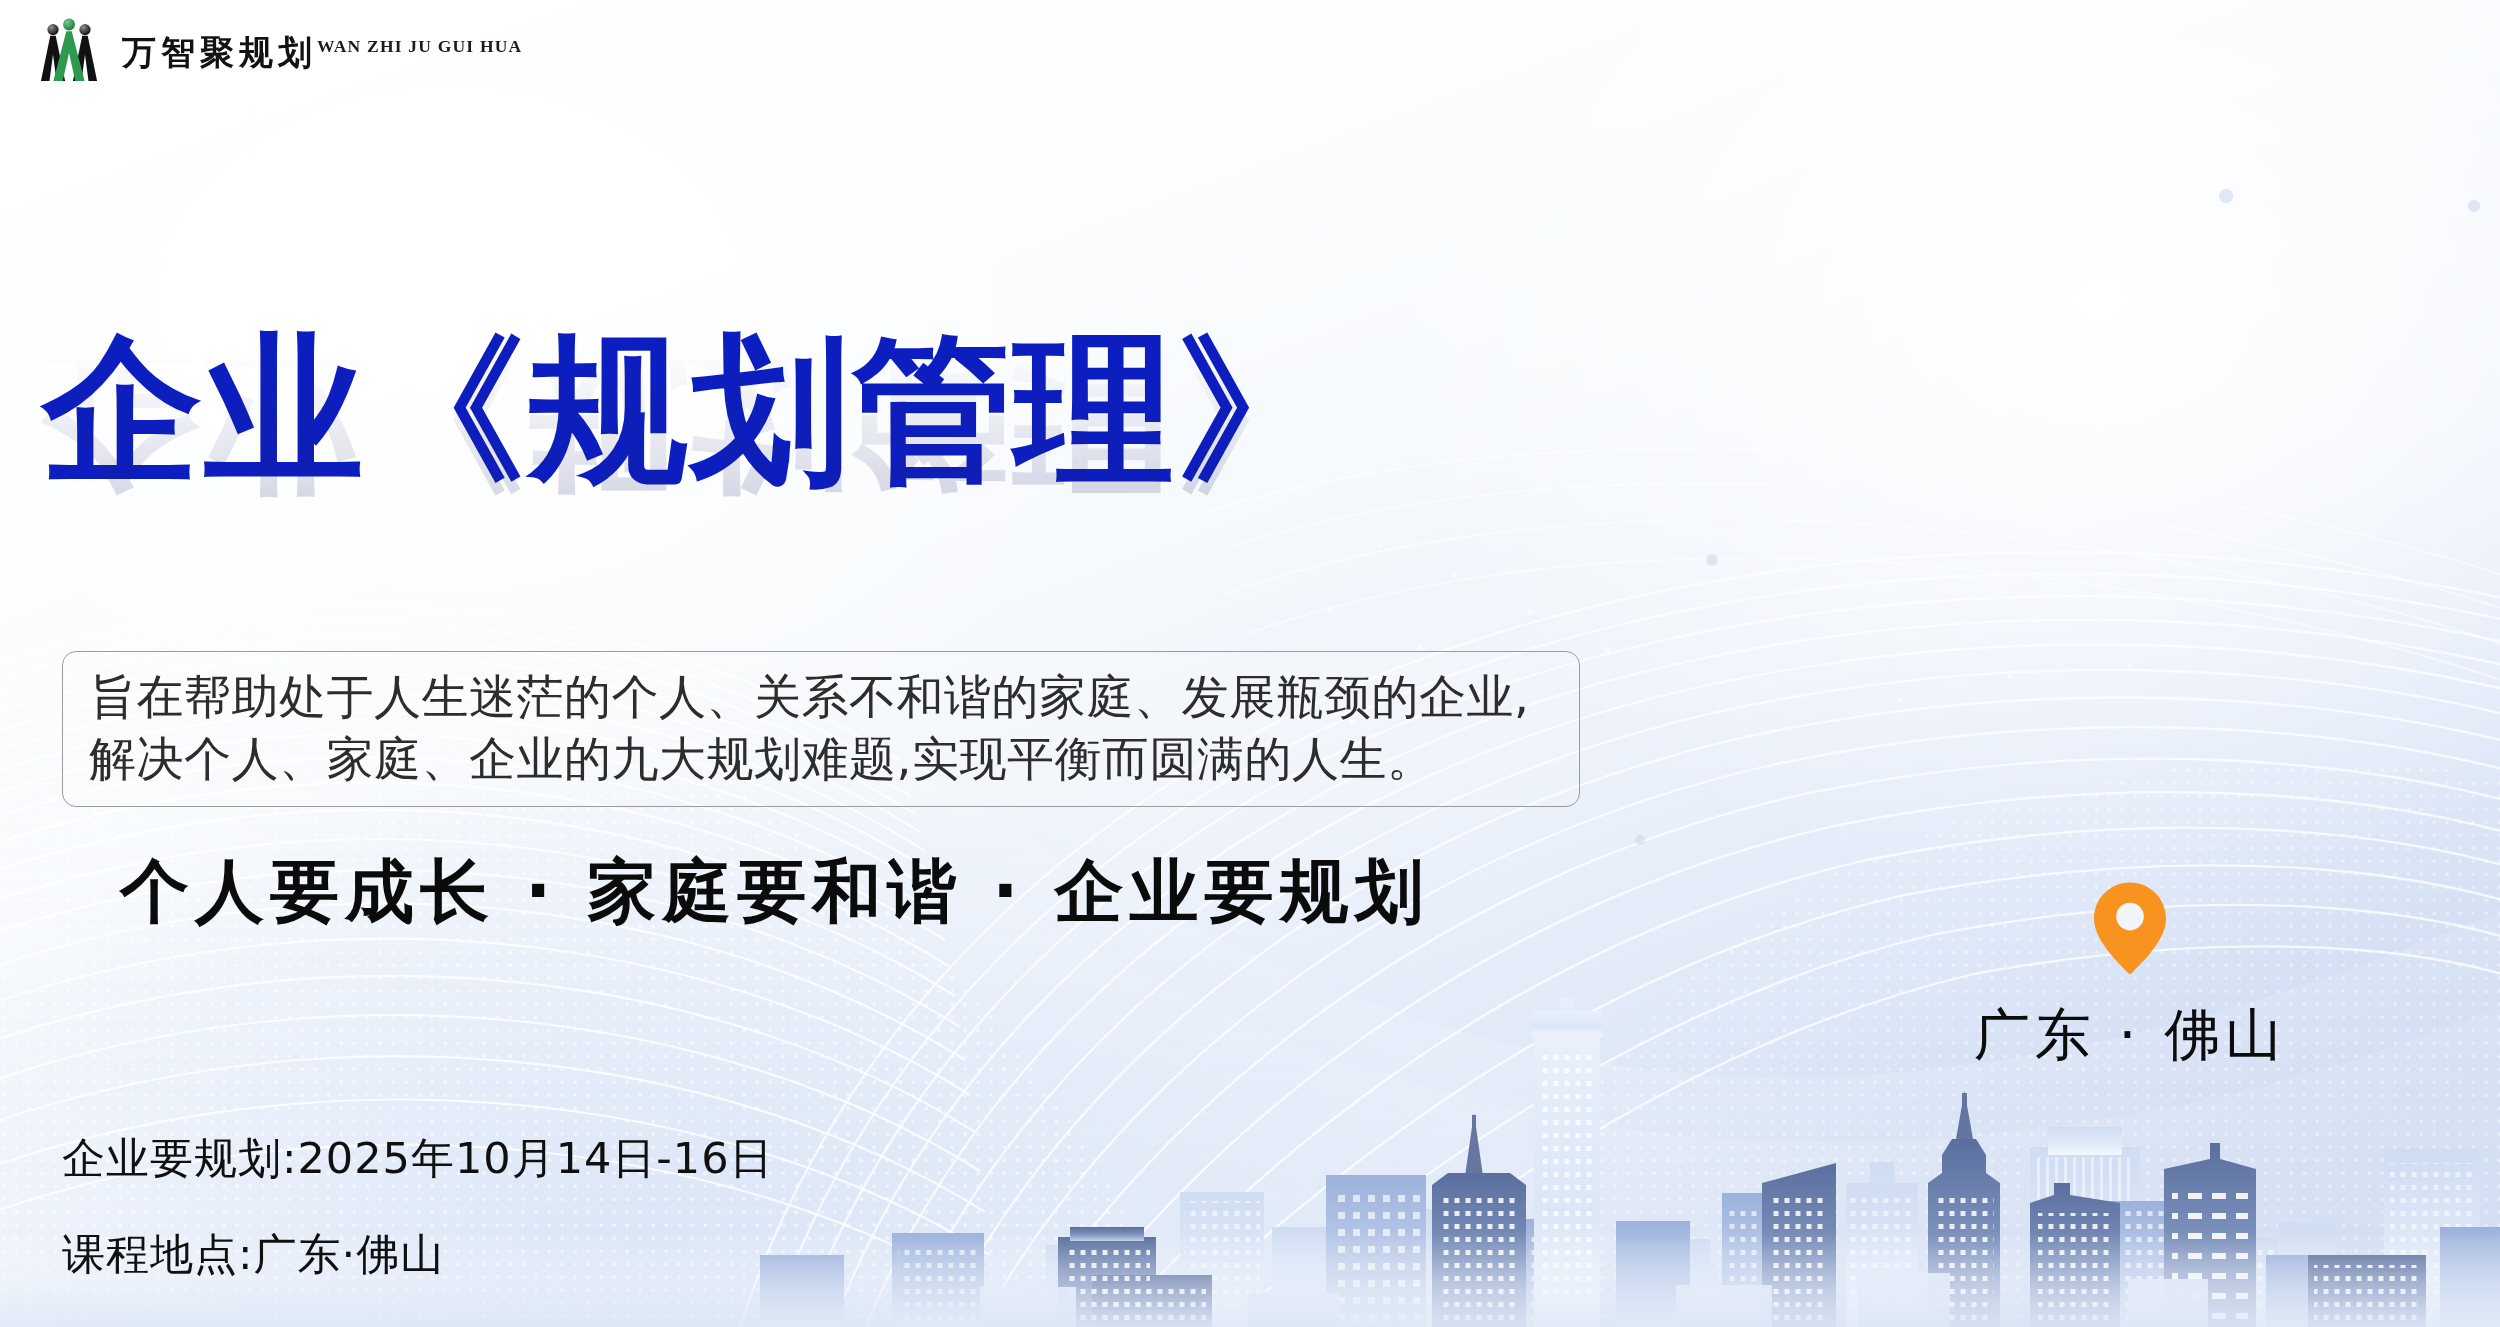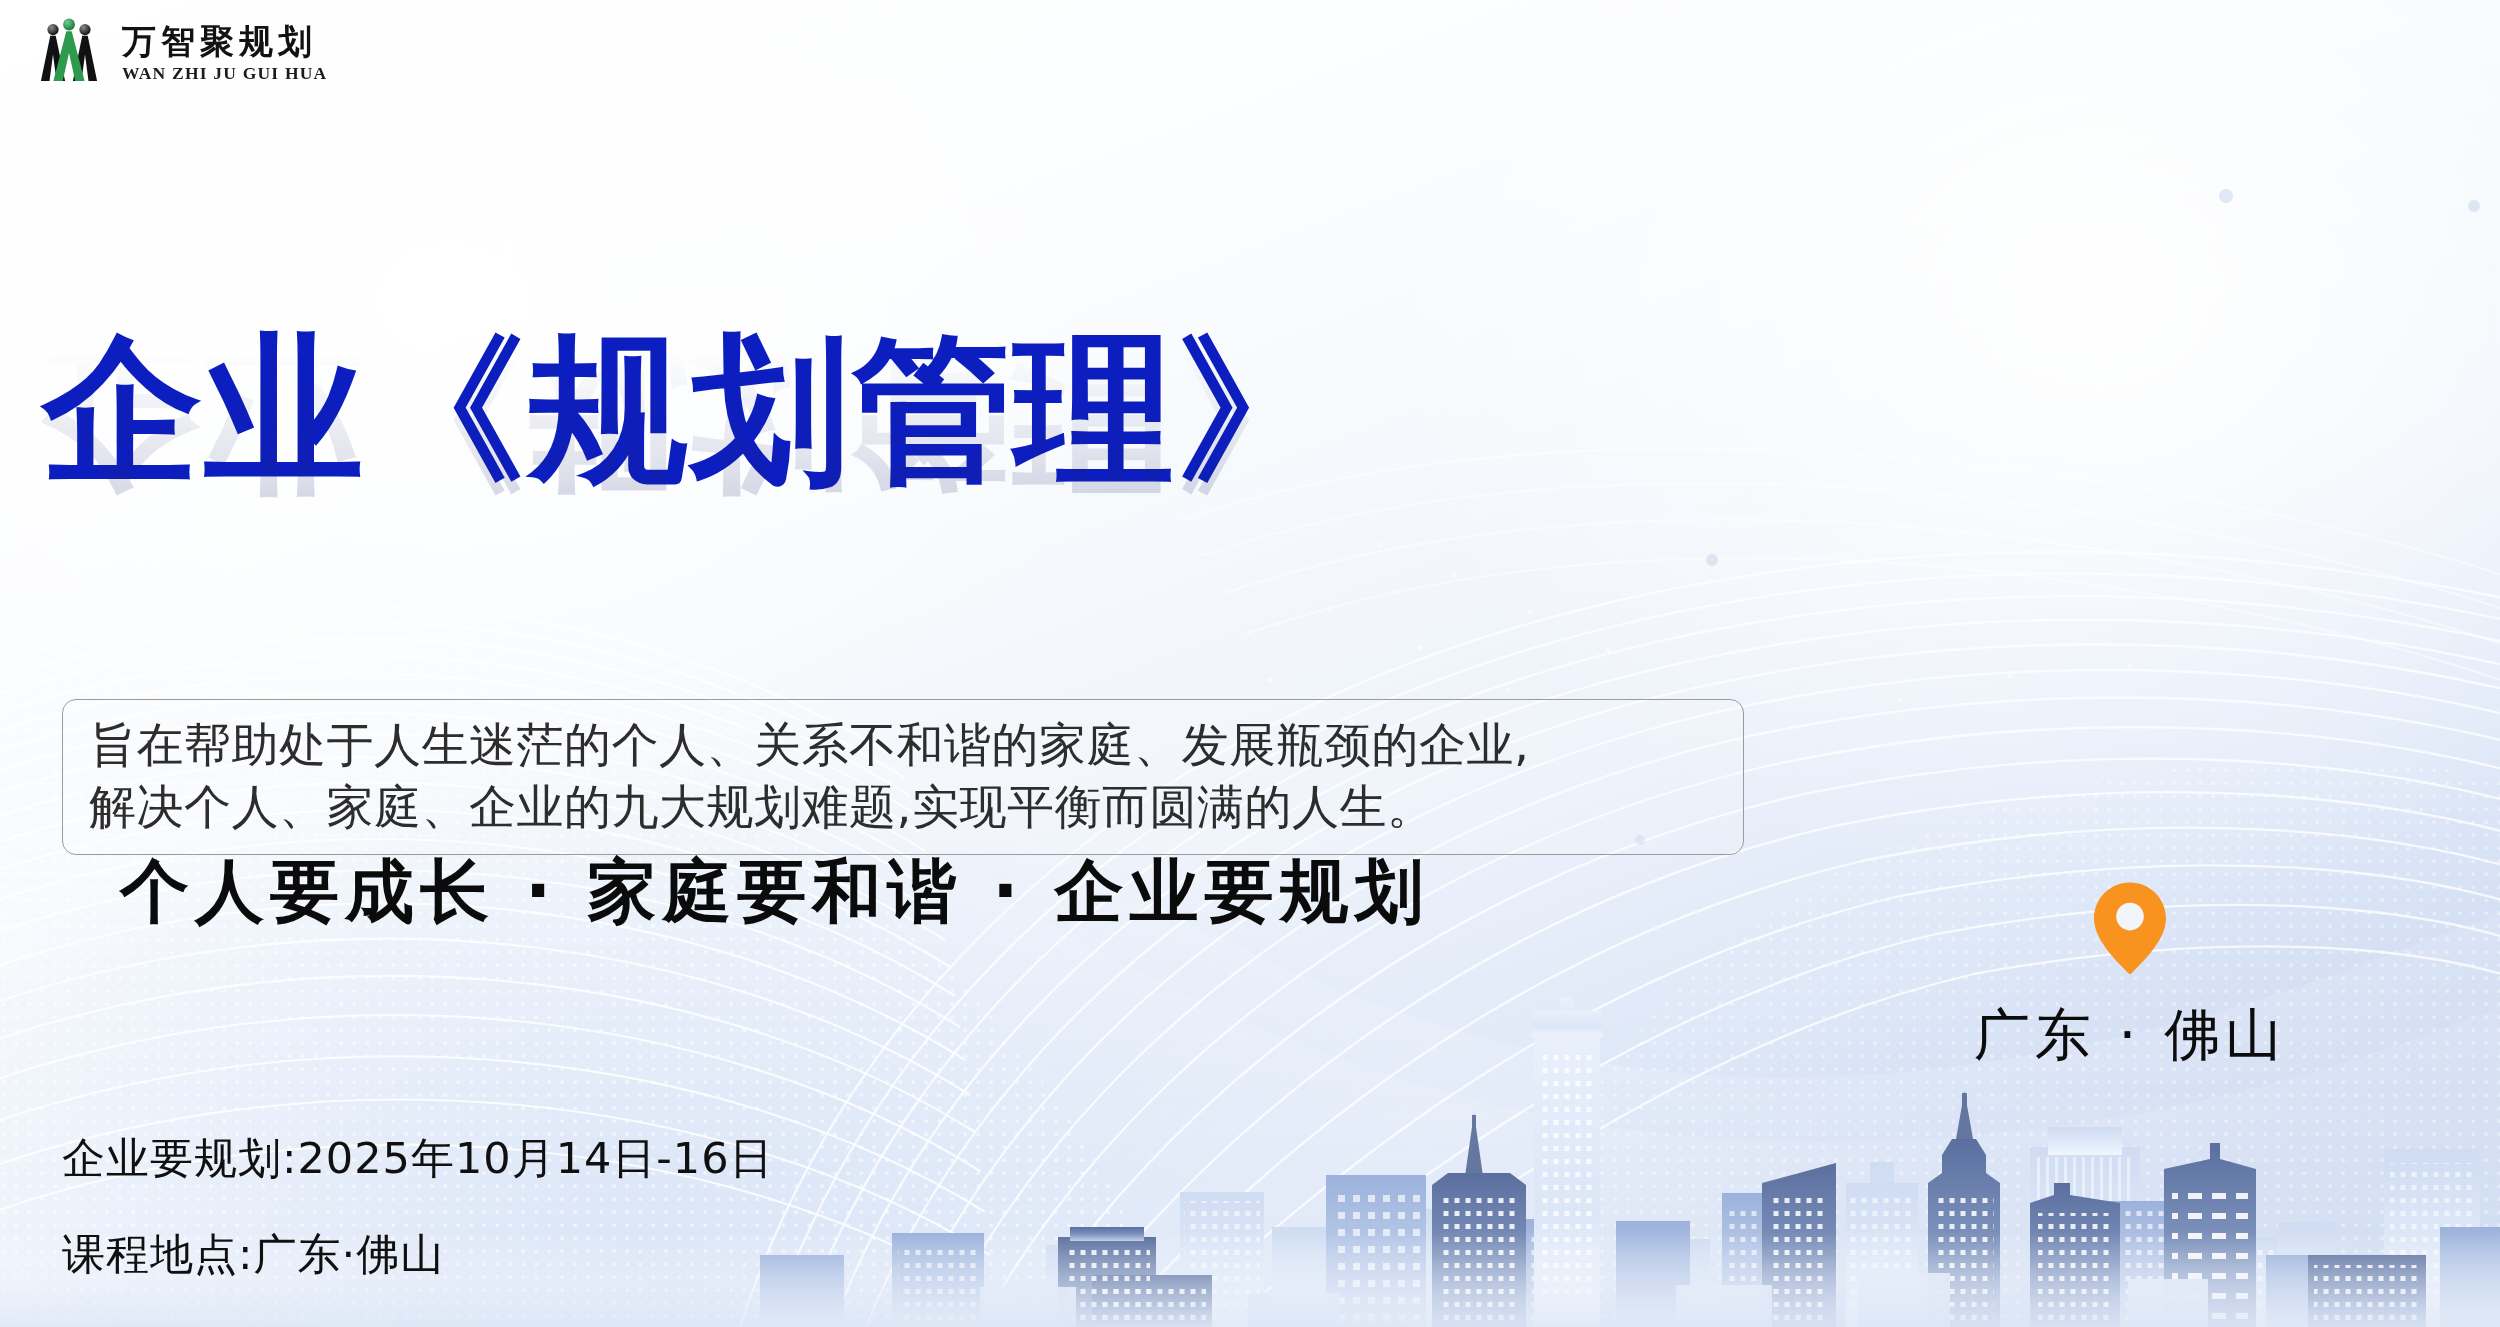--- a/index.html
+++ b/index.html
@@ -44,21 +44,21 @@
   
   .waves { position:absolute; inset:0; pointer-events:none; }
 
   
   .logo-block {
     position:absolute; left:30px; top:14px;
     display:flex; align-items:center; gap:14px;
     z-index:40;
   }
   .logo-mark { width:78px; height:78px; flex:0 0 78px; }
-  .logo-text { display:flex; flex-direction:column; justify-content:center; }
+  .logo-text { display:flex; justify-content:center; }
   .logo-cn {
     font-family:"Liberation Serif","DejaVu Serif",serif;
     font-size:34px; font-weight:700; color:#121212;
     letter-spacing:5px; line-height:1.12;
   }
   .logo-en {
     font-family:Liberation Serif, serif;
     font-size:17.5px; font-weight:700; color:#1b1b1b;
     letter-spacing:1.2px; line-height:1.15; margin-top:2px;
   }
@@ -88,27 +88,26 @@
     opacity:.20;
     -webkit-mask-image:linear-gradient(to top, rgba(0,0,0,0) 8%, rgba(0,0,0,.55) 72%, rgba(0,0,0,.85) 100%);
     mask-image:linear-gradient(to top, rgba(0,0,0,0) 8%, rgba(0,0,0,.55) 72%, rgba(0,0,0,.85) 100%);
     filter:grayscale(.55);
     pointer-events:none;
   }
 
   
   .desc-box {
     position:absolute; left:62px; top:651px;
-    width:1682px; min-height:140px;
+    width:1518px; min-height:140px;
     border:1.6px solid #9b9b9b;
     border-radius:14px;
     padding:14px 22px 16px 26px;
     background:rgba(255,255,255,0.14);
     z-index:30;
-    margin-top:48px;
   }
   .desc-line {
     font-family:"DejaVu Sans","Liberation Sans",sans-serif;
     font-size:47px; font-weight:400;
     color:#2d2d2d; line-height:1.32;
     white-space:nowrap; letter-spacing:.5px;
   }
 
   
   .slogan {

